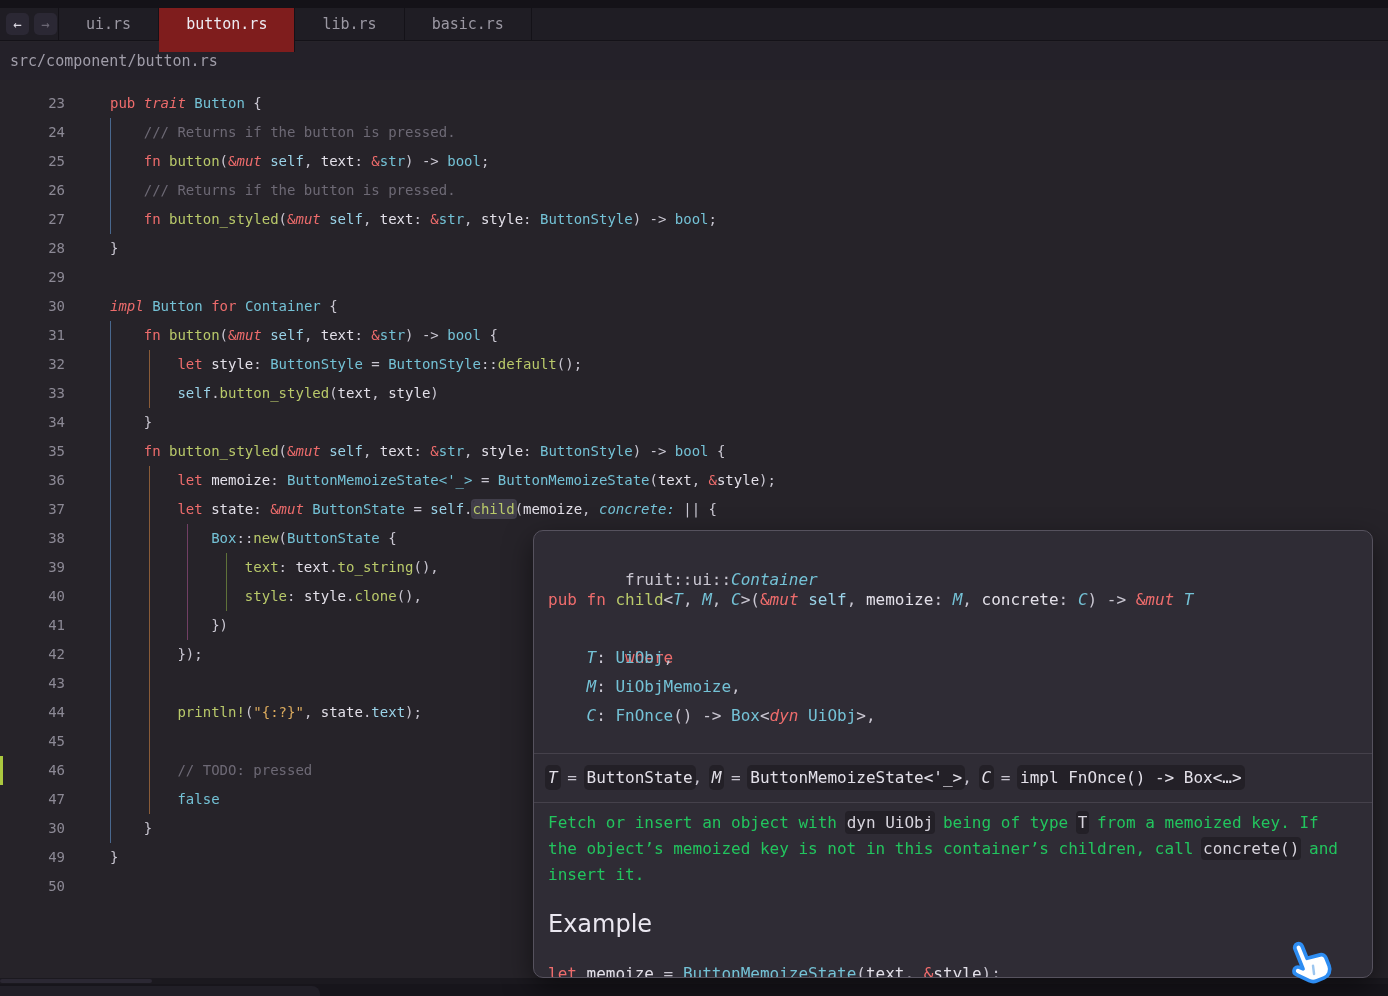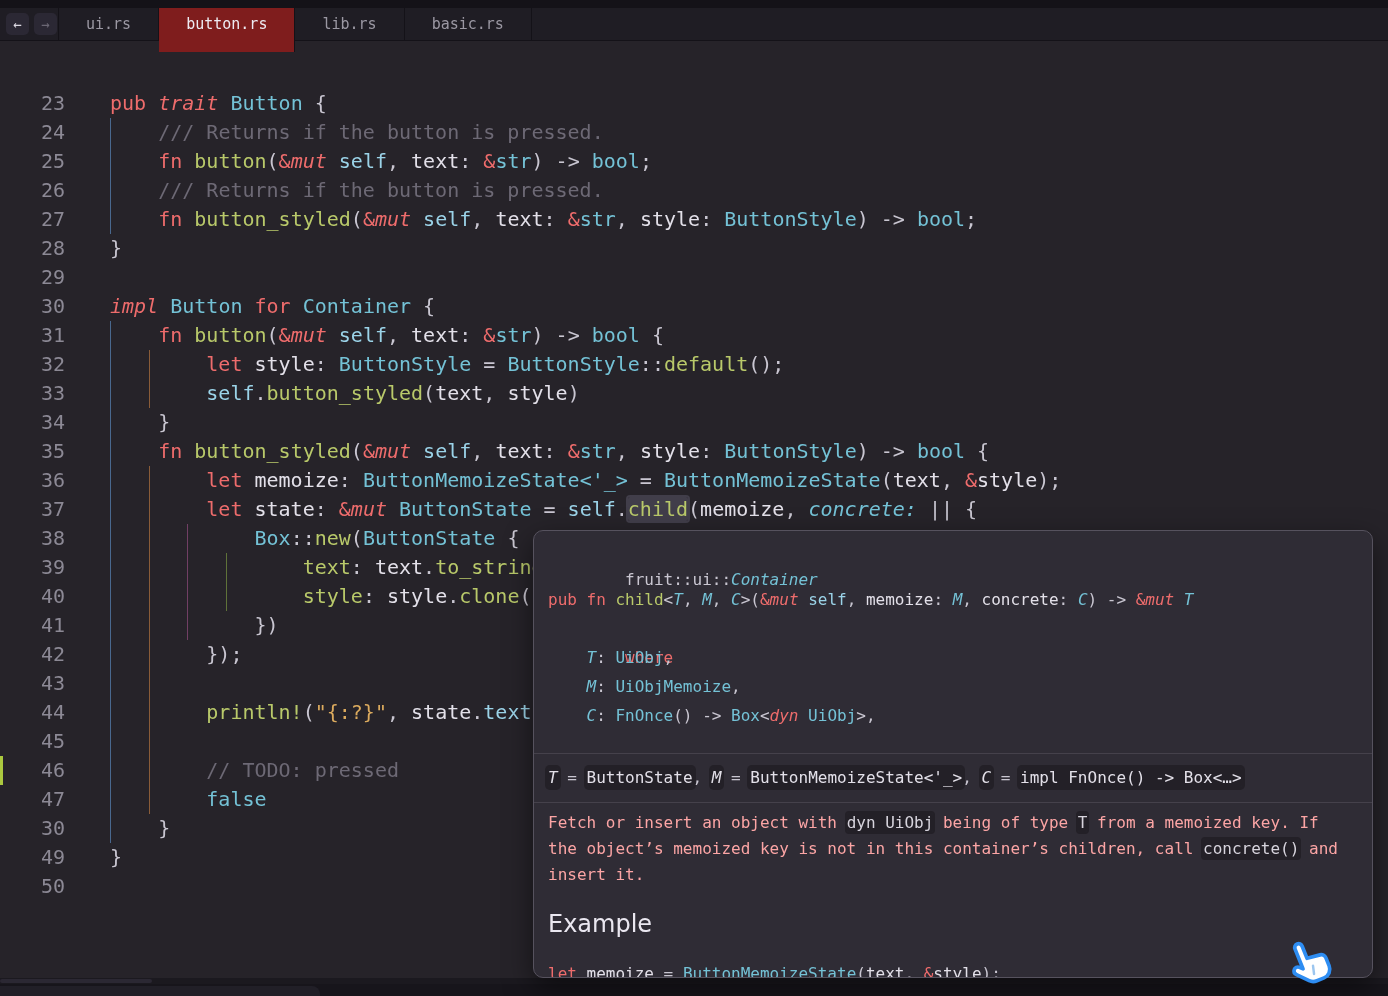--- a/index.html
+++ b/index.html
@@ -21,21 +21,21 @@
          color:#9b98a3; border-right:1px solid #141218; background:transparent; }
   .tab:first-child { border-left:1px solid #141218; }
   .tab.active { background:#7f1d1d; color:#edebf2; font-weight:normal; height:44px; z-index:3; }
 
   .breadcrumb { position:absolute; left:0; top:42px; width:100%; height:38px; background:#242129;
                 color:#a09da9; font-size:15px; line-height:38px; padding-left:10px; }
 
   
   .editor { position:absolute; left:0; top:80px; width:100%; height:898px; background:#262329; }
   #lines { position:absolute; inset:0; padding-top:9px; }
-  .code-line { position:relative; height:29px; line-height:29px; font-size:20px;
+  .code-line { position:relative; height:29px; line-height:29px; font-size:14px;
                white-space:pre; padding-left:110px; }
   .code-line .ln { position:absolute; left:0; top:0; width:65px; text-align:right;
                    color:#8c8995; }
   .guide { position:absolute; width:1px; z-index:1; }
   .gitmark { position:absolute; left:0; width:3px; background:#abc83f; z-index:2; }
 
   
   .tk-k  { color:#ee6c6c; }
   .tk-ki { color:#ee6c6c; font-style:italic; }
   .tk-t  { color:#74c2d6; }
@@ -56,21 +56,21 @@
   .pp-row { position:absolute; left:0; right:0; height:29px; line-height:29px;
             padding:0 14px; font-size:16px; white-space:pre; }
   .pp-divider { position:absolute; left:0; right:0; height:1px; background:#45414b; }
   .pp-para { position:absolute; left:0; right:0; padding:0 14px; font-size:16px;
              line-height:26px; color:#d7d4dd; }
   .pp-para div { white-space:pre; }
   .pp-heading { position:absolute; left:0; right:0; padding:0 14px; height:36px; line-height:36px;
                 font-family:"DejaVu Sans", sans-serif; font-size:24px; color:#eae7f0; }
   .chip { background:#232027; box-shadow:0 0 0 3px #232027; border-radius:2px; color:#e3e0e9; }
   .chip-i { font-style:italic; }
-  .doc-text { color:#fca5a5; }
+  .doc-text { color:#22c55e; }
   .doc-code { background:#232027; box-shadow:0 0 0 2px #232027; border-radius:2px; color:#d7d4dd; }
 
   
   .hscroll { position:absolute; left:0; top:978px; width:100%; height:6px; background:#1b191f; }
   .hscroll-thumb { position:absolute; left:0; top:1px; width:152px; height:4px;
                    background:#2b2833; border-radius:2px; }
   .bottom-dock { position:absolute; left:0; top:984px; width:100%; height:12px; background:#17151b; }
   .dock-tab { position:absolute; left:0; top:2px; width:320px; height:10px; background:#211f27;
               border-top-right-radius:8px; }
 
@@ -88,20 +88,23 @@
       <button class="nav-btn fwd"><span>→</span></button>
     </div>
     <div class="tabs" id="tabs">
         <div class="tab">ui.rs</div>
         <div class="tab active">button.rs</div>
         <div class="tab">lib.rs</div>
         <div class="tab">basic.rs</div>
       </div>
   </div>
 
+  <div class="breadcrumb">
+    <span>src/component/button.rs</span>
+  </div>
 
   <div class="editor">
     <div id="guides">
         <div class="guide" style="left: 110px; top: 38px; height: 116px; background: rgb(73, 104, 142);"></div>
         <div class="guide" style="left: 110px; top: 241px; height: 522px; background: rgb(73, 104, 142);"></div>
         <div class="guide" style="left: 148.532px; top: 270px; height: 58px; background: rgb(138, 92, 56);"></div>
         <div class="guide" style="left: 148.532px; top: 386px; height: 348px; background: rgb(138, 92, 56);"></div>
         <div class="guide" style="left: 187.064px; top: 444px; height: 116px; background: rgb(113, 63, 100);"></div>
         <div class="guide" style="left: 225.596px; top: 473px; height: 58px; background: rgb(95, 114, 57);"></div>
       </div>

